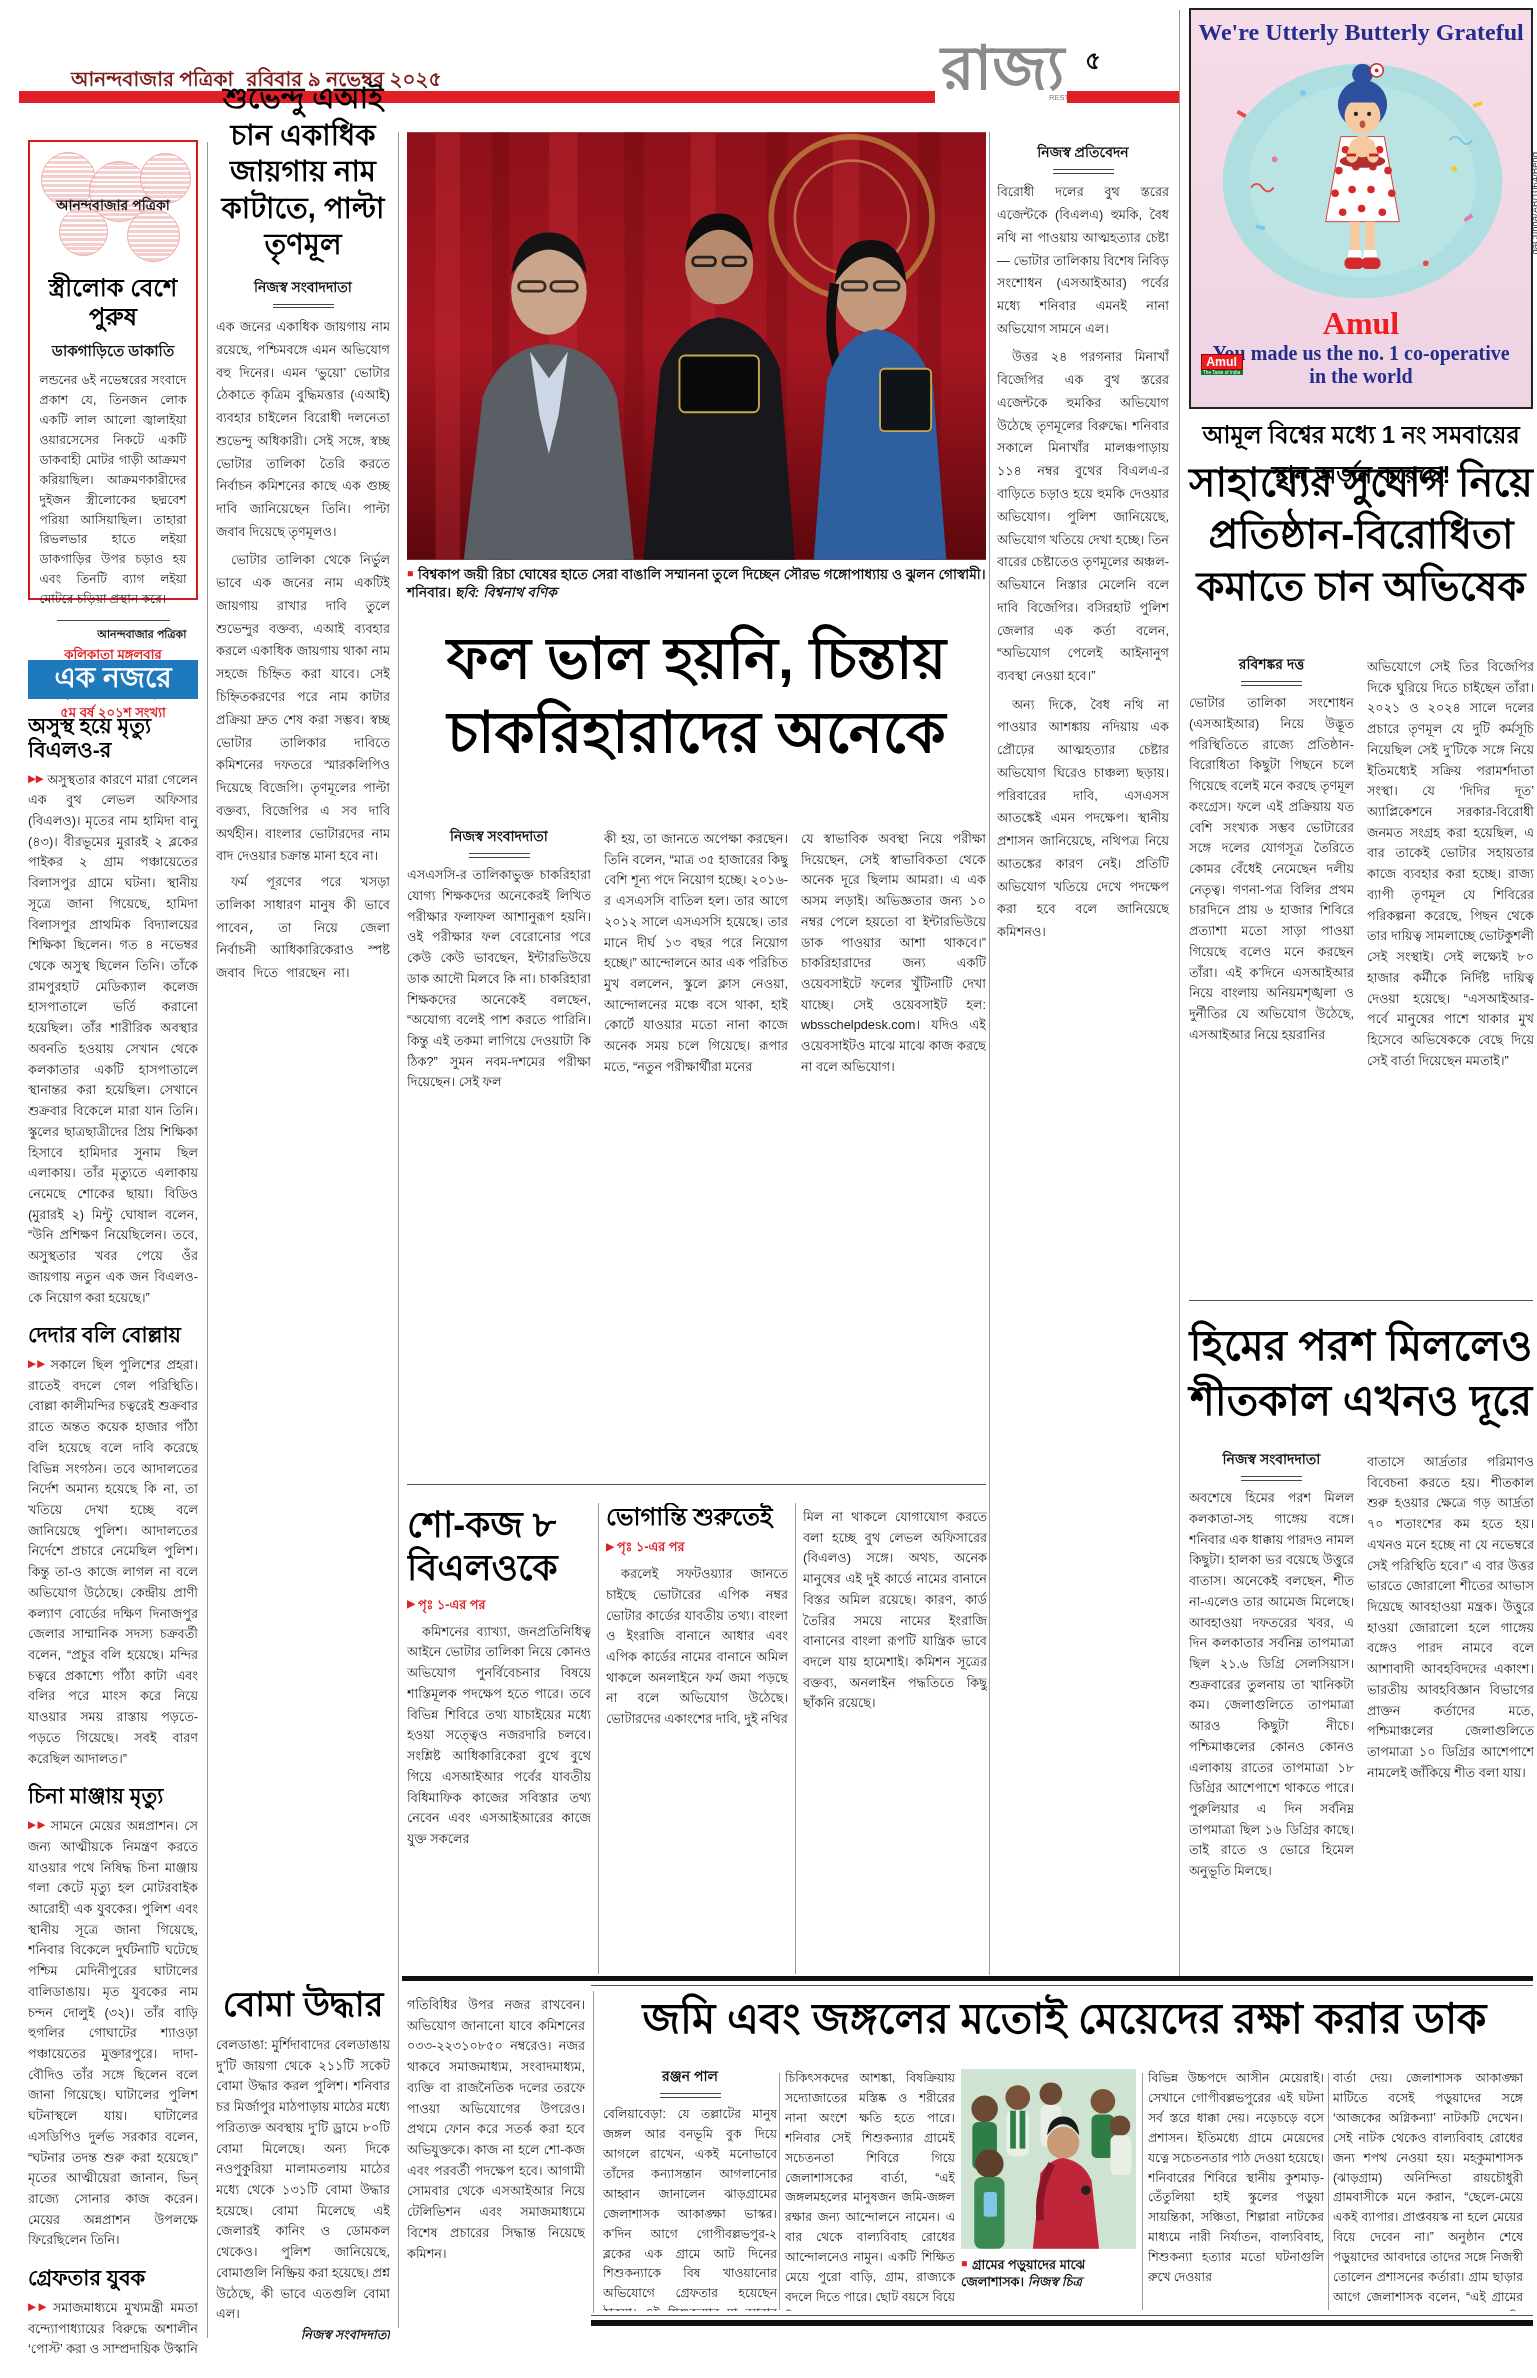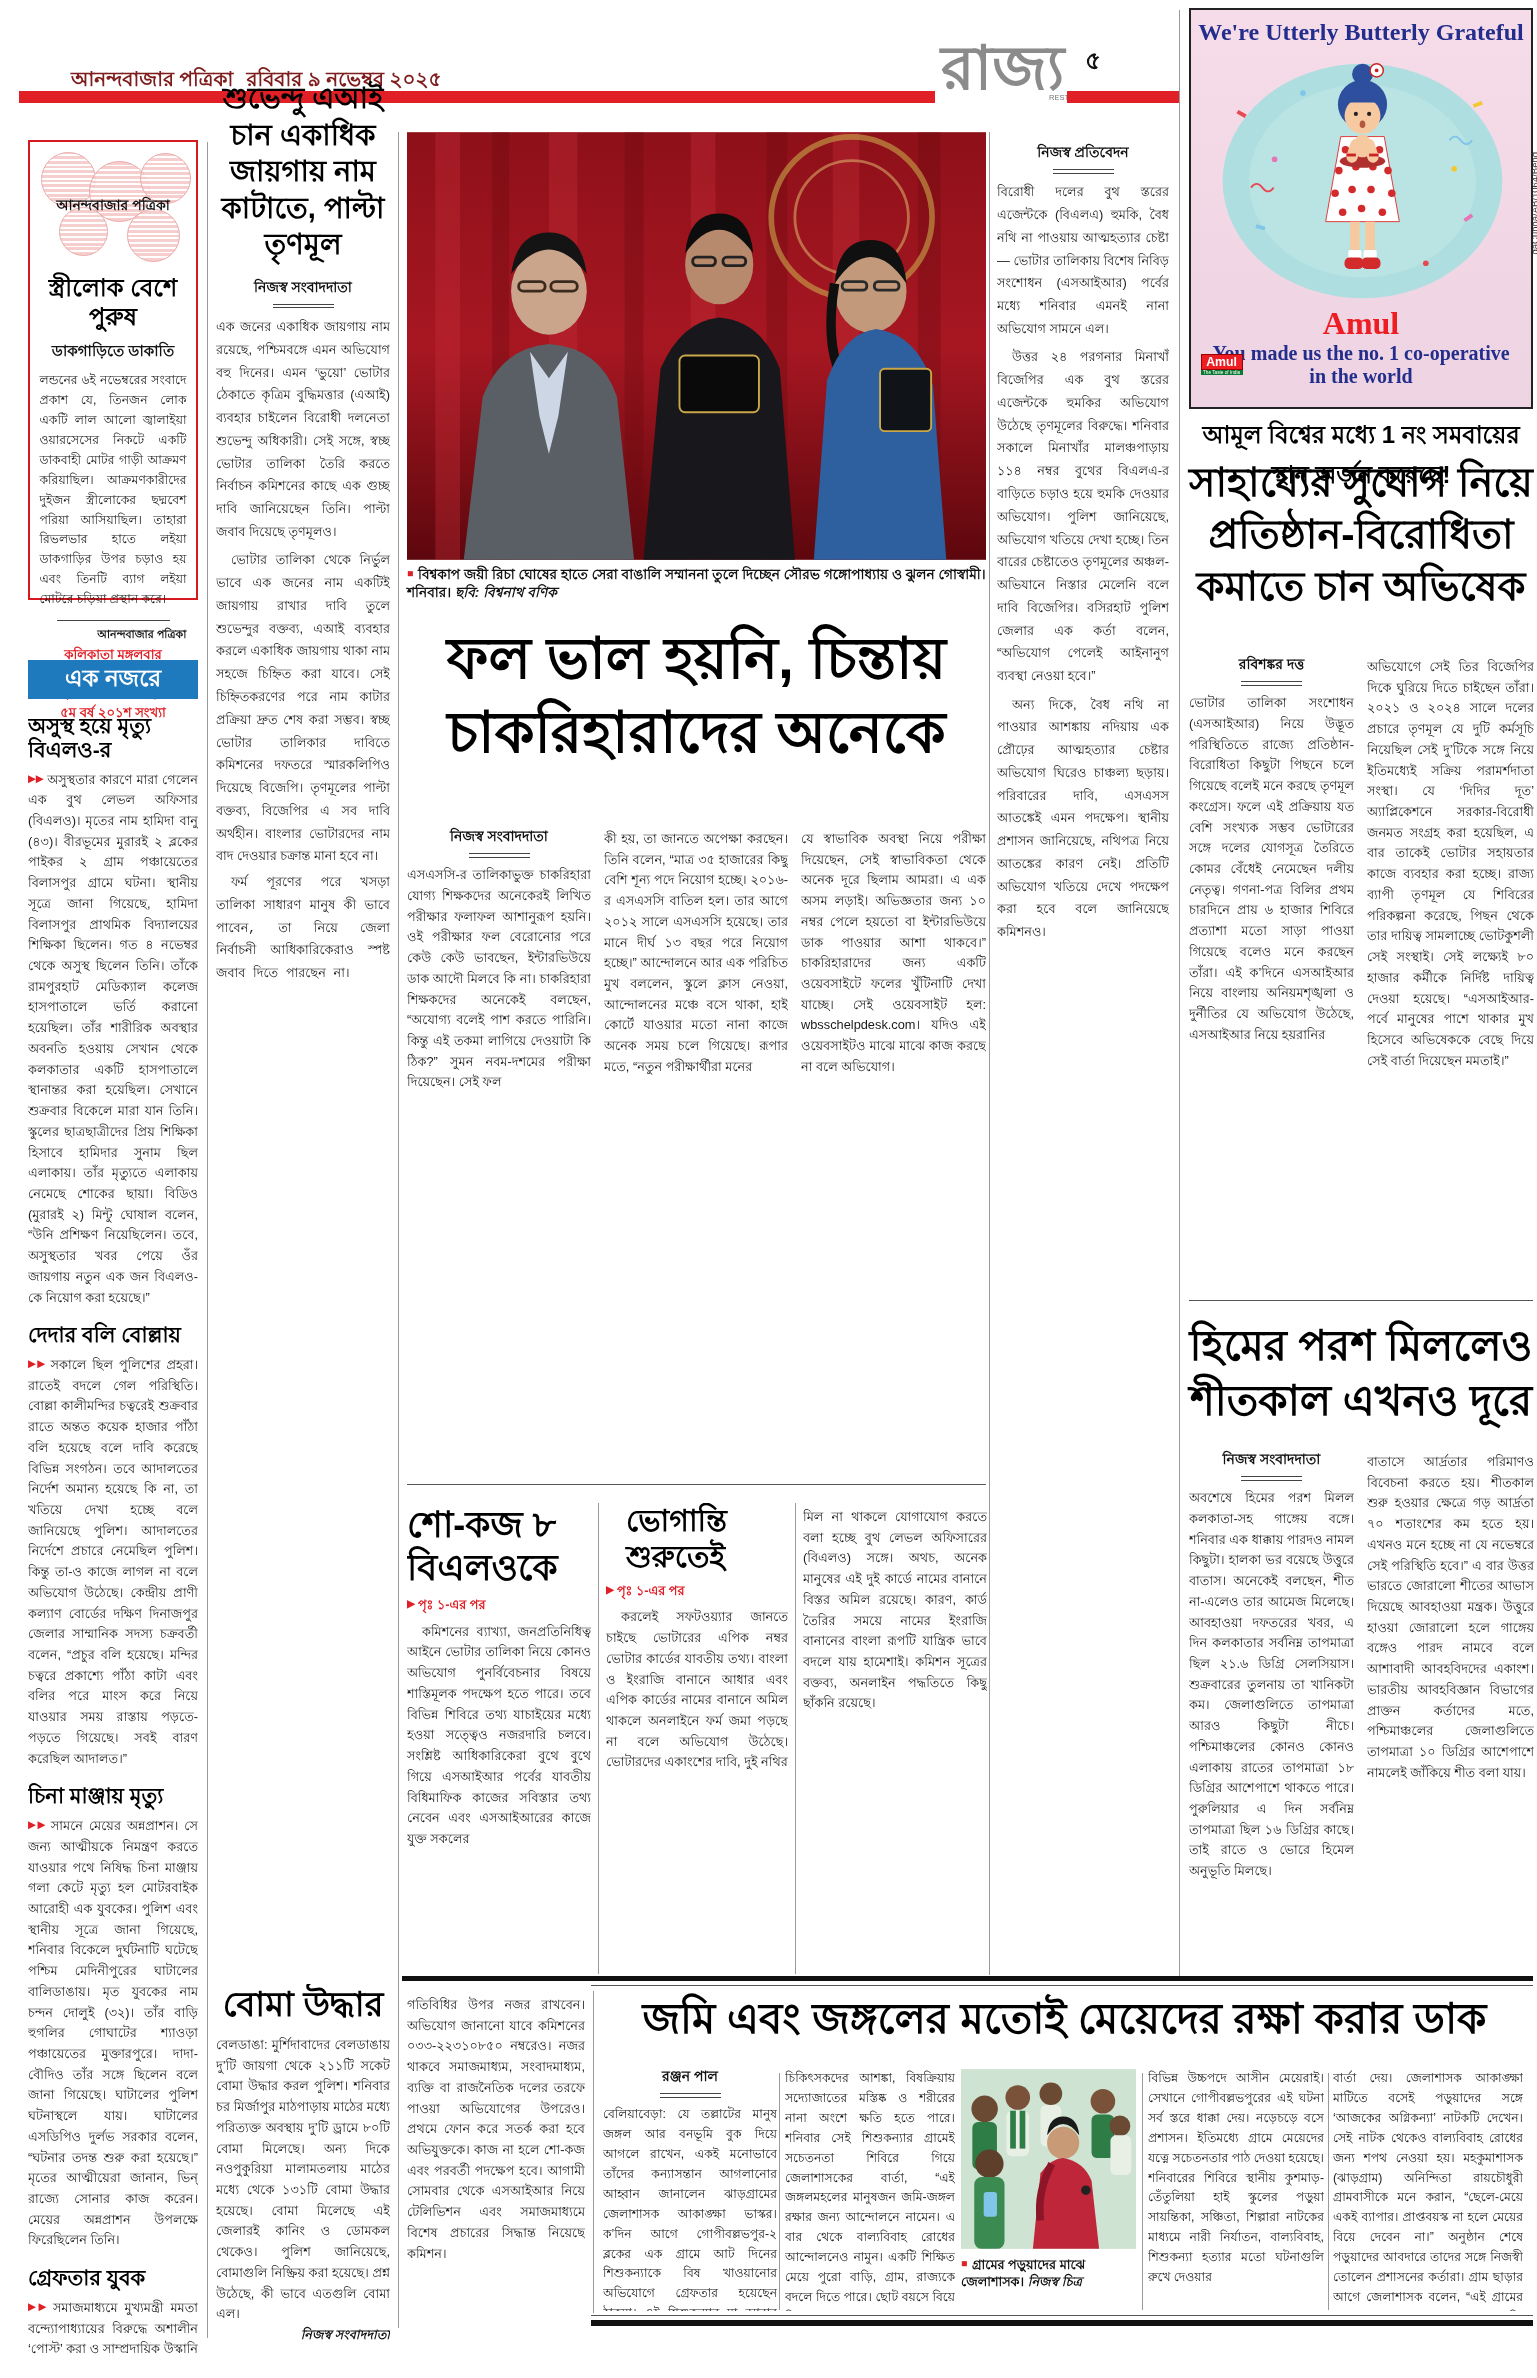--- a/index.html
+++ b/index.html
@@ -18,21 +18,21 @@
   .byline{font-weight:700;font-size:14px;text-align:center;color:#111;}
   .byline .bl-line{display:block;width:61px;height:2.8px;border-top:0.9px solid #444;border-bottom:0.9px solid #444;margin:3.8px auto 7.6px;}
   .redmk{color:#e01f26;font-size:10.4px;letter-spacing:-0.9px;margin-right:3.8px;vertical-align:1.9px;}
   .cont-red{color:#e01f26;font-weight:700;font-size:12.8px;margin:5.7px 0;}
   .item-h{font-weight:800;font-size:21px;line-height:1.15;color:#000;margin:15px 0 7.6px;}
   .photo-caption{font-size:13.7px;font-weight:700;line-height:1.35;color:#111;}
   .photo-caption .credit{font-style:italic;font-weight:700;}
   .sqr{color:#e01f26;font-size:10.4px;margin-right:4.7px;vertical-align:1.9px;}
   .archive{border:2.8px solid #d6181f;padding:9.5px 9.5px 11.4px;box-sizing:border-box;background:#fff;}
   .arch-red{color:#e01f26;font-weight:800;font-size:13.2px;text-align:center;line-height:1.45;}
-  .banner-blue{background:#1f79bd;color:#fff;font-weight:800;font-size:23px;
+  .banner-blue{background:#1f79bd;color:#fff;font-weight:800;font-size:28px;
                display:flex;align-items:center;justify-content:center;}
   .collage{position:relative;height:112px;}
   .collage .c{position:absolute;border-radius:50%;background:
       repeating-linear-gradient(0deg,#f6c9c9 0 2.8px,#fff 2.8px 4.7px);border:0.9px solid #e9a0a0;opacity:.9;}
   .collage .t{position:absolute;width:100%;text-align:center;top:42px;font-weight:800;font-size:14px;color:#111;}
   .amulbox{border:2.8px solid #222;box-sizing:border-box;background:linear-gradient(180deg,#f6dcE9 0%,#f3d9e6 40%,#eed4e2 100%);}
   .amul-title{font-weight:800;font-size:24px;text-align:center;color:#232e8c;padding-top:9.5px;font-family:"Liberation Serif",serif;}
   .amul-brand{font-weight:800;font-size:32px;text-align:center;color:#ee1d23;font-family:"Liberation Serif",serif;}
   .amul-tag{font-weight:800;font-size:20px;line-height:1.15;text-align:center;color:#232e8c;font-family:"Liberation Serif",serif;}
   .amul-side{position:absolute;right:1.9px;top:142px;transform:rotate(-90deg);transform-origin:right top;
@@ -253,21 +253,21 @@
   <div class="abs overflowhide bodytxt just" style="left:801px;top:829px;width:185px;height:649px;">যে স্বাভাবিক অবস্থা নিয়ে পরীক্ষা দিয়েছেন, সেই স্বাভাবিকতা থেকে অনেক দূরে ছিলাম আমরা। এ এক অসম লড়াই। অভিজ্ঞতার জন্য ১০ নম্বর পেলে হয়তো বা ইন্টারভিউয়ে ডাক পাওয়ার আশা থাকবে।” চাকরিহারাদের জন্য একটি ওয়েবসাইটে ফলের খুঁটিনাটি দেখা যাচ্ছে। সেই ওয়েবসাইট হল: wbsschelpdesk.com। যদিও এই ওয়েবসাইটও মাঝে মাঝে কাজ করছে না বলে অভিযোগ।</div>
   <div class="hrule" style="left:407px;top:1484px;width:579px;"></div>
 
   <div class="abs overflowhide" style="left:407px;top:1503px;width:184px;height:471px;">
     <div class="headline" style="font-size:36px;line-height:1.2;">শো-কজ ৮ বিএলওকে</div>
     <div class="cont-red"><span class="redmk">▶</span><span>পৃঃ ১-এর পর</span></div>
     <div class="bodytxt just" style="text-indent:15px;">কমিশনের ব্যাখ্যা, জনপ্রতিনিধিত্ব আইনে ভোটার তালিকা নিয়ে কোনও অভিযোগ পুনর্বিবেচনার বিষয়ে শাস্তিমূলক পদক্ষেপ হতে পারে। তবে বিভিন্ন শিবিরে তথ্য যাচাইয়ের মধ্যে হওয়া সত্ত্বেও নজরদারি চলবে। সংশ্লিষ্ট আধিকারিকেরা বুথে বুথে গিয়ে এসআইআর পর্বের যাবতীয় বিধিমাফিক কাজের সবিস্তার তথ্য নেবেন এবং এসআইআরের কাজে যুক্ত সকলের</div>
   </div>
   <div class="vrule" style="left:598px;top:1503px;height:471px;"></div>
   <div class="abs overflowhide" style="left:606px;top:1503px;width:182px;height:471px;">
-    <div class="headline" style="font-size:30px;line-height:1.2;margin-left:20px;">ভোগান্তি শুরুতেই</div>
+    <div class="headline" style="font-size:24px;line-height:1.2;">ভোগান্তি শুরুতেই</div>
     <div class="cont-red"><span class="redmk">▶</span><span>পৃঃ ১-এর পর</span></div>
     <div class="bodytxt just" style="text-indent:15px;">করলেই সফটওয়্যার জানতে চাইছে ভোটারের এপিক নম্বর ভোটার কার্ডের যাবতীয় তথ্য। বাংলা ও ইংরাজি বানানে আধার এবং এপিক কার্ডের নামের বানানে অমিল থাকলে অনলাইনে ফর্ম জমা পড়ছে না বলে অভিযোগ উঠেছে। ভোটারদের একাংশের দাবি, দুই নথির</div>
   </div>
   <div class="vrule" style="left:795px;top:1503px;height:471px;"></div>
   <div class="abs overflowhide bodytxt just" style="left:803px;top:1507px;width:184px;height:467px;">মিল না থাকলে যোগাযোগ করতে বলা হচ্ছে বুথ লেভল অফিসারের (বিএলও) সঙ্গে। অথচ, অনেক মানুষের এই দুই কার্ডে নামের বানানে বিস্তর অমিল রয়েছে। কারণ, কার্ড তৈরির সময়ে নামের ইংরাজি বানানের বাংলা রূপটি যান্ত্রিক ভাবে বদলে যায় হামেশাই। কমিশন সূত্রের বক্তব্য, অনলাইন পদ্ধতিতে কিছু ছাঁকনি রয়েছে।</div>
 
   <div class="abs overflowhide" style="left:997px;top:128px;width:172px;height:1847px;">
     <div class="byline" style="margin-top:13.2px;"><span>নিজস্ব প্রতিবেদন</span><span class="bl-line"></span></div>
     <div class="bodytxt just sparse">
       <div>বিরোধী দলের বুথ স্তরের এজেন্টকে (বিএলএ) হুমকি, বৈধ নথি না পাওয়ায় আত্মহত্যার চেষ্টা — ভোটার তালিকায় বিশেষ নিবিড় সংশোধন (এসআইআর) পর্বের মধ্যে শনিবার এমনই নানা অভিযোগ সামনে এল।</div>

